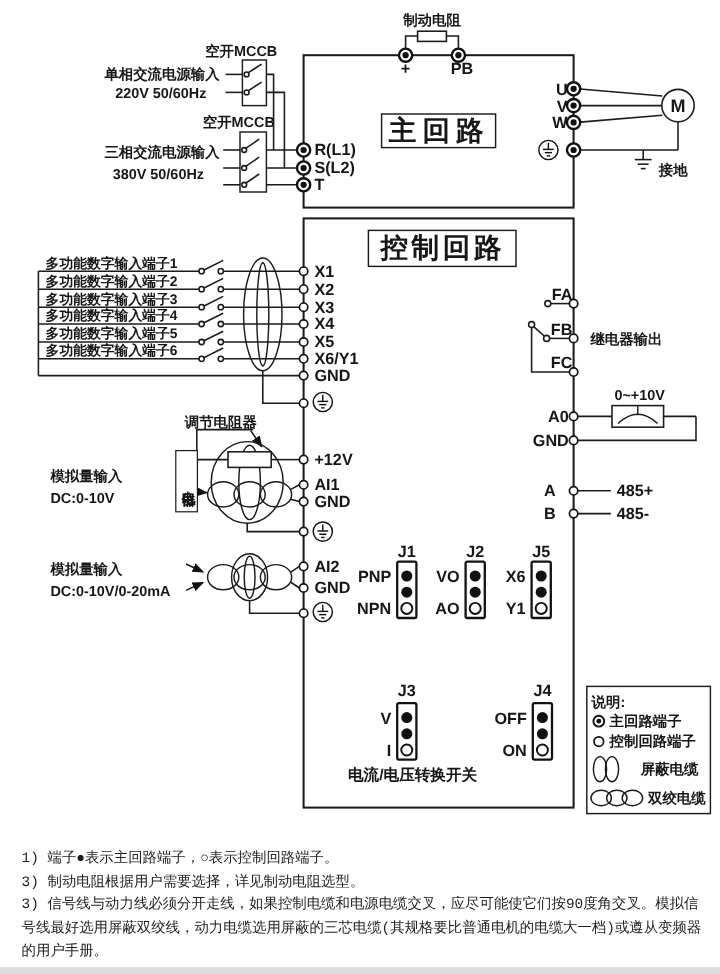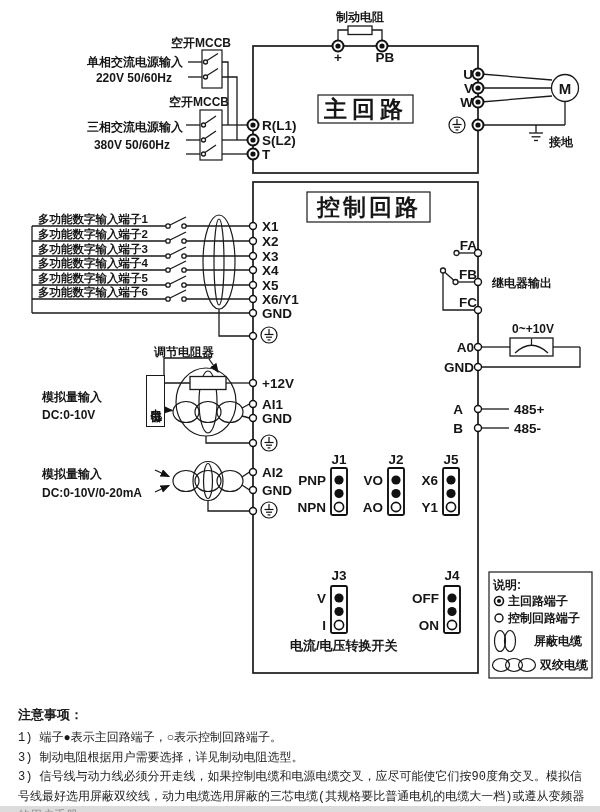--- a/index.html
+++ b/index.html
@@ -377,21 +377,20 @@
     </g>
     <text x="540" y="669" class="t12">双绞电缆</text>
   </g>
 </svg>
 
 <div class="pot-box">
   <span>电位器</span>
 </div>
 
 <div class="notes">
-  <div class="notes-title">注意事项：</div>
   <div class="note">1) 端子●表示主回路端子，○表示控制回路端子。</div>
   <div class="note">3) 制动电阻根据用户需要选择，详见制动电阻选型。</div>
   <div class="note">3) 信号线与动力线必须分开走线，如果控制电缆和电源电缆交叉，应尽可能使它们按90度角交叉。模拟信号线最好选用屏蔽双绞线，动力电缆选用屏蔽的三芯电缆(其规格要比普通电机的电缆大一档)或遵从变频器的用户手册。</div>
 </div>
 
 <div class="bottom-bar"></div>
 
 </div>
 
 </body></html>

